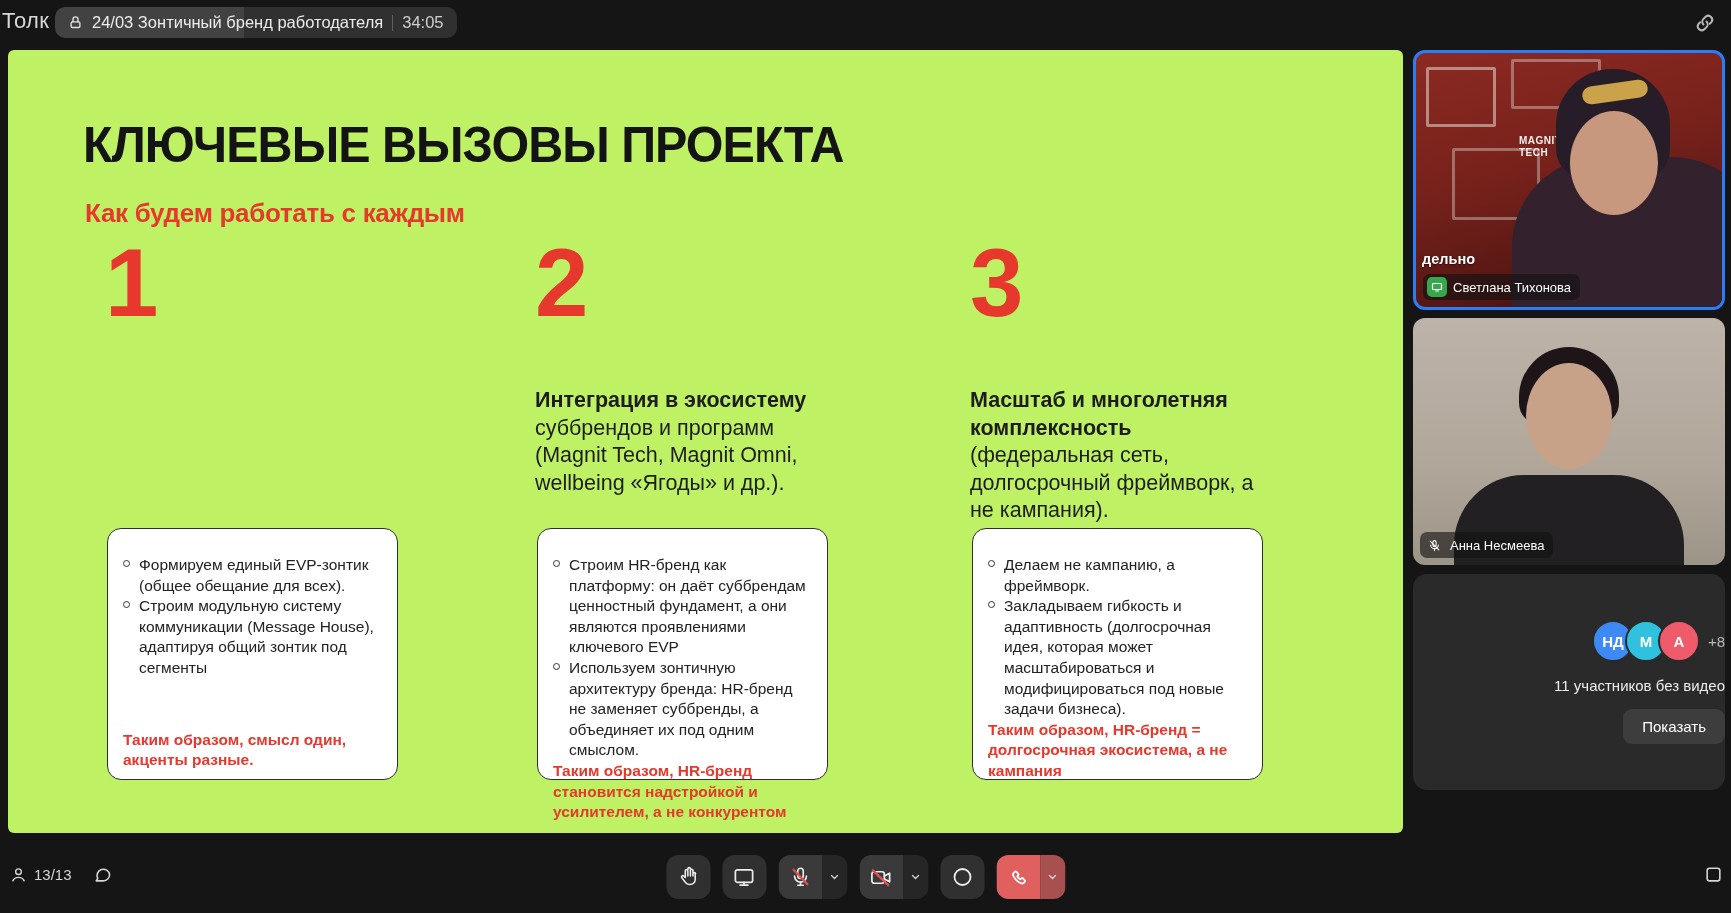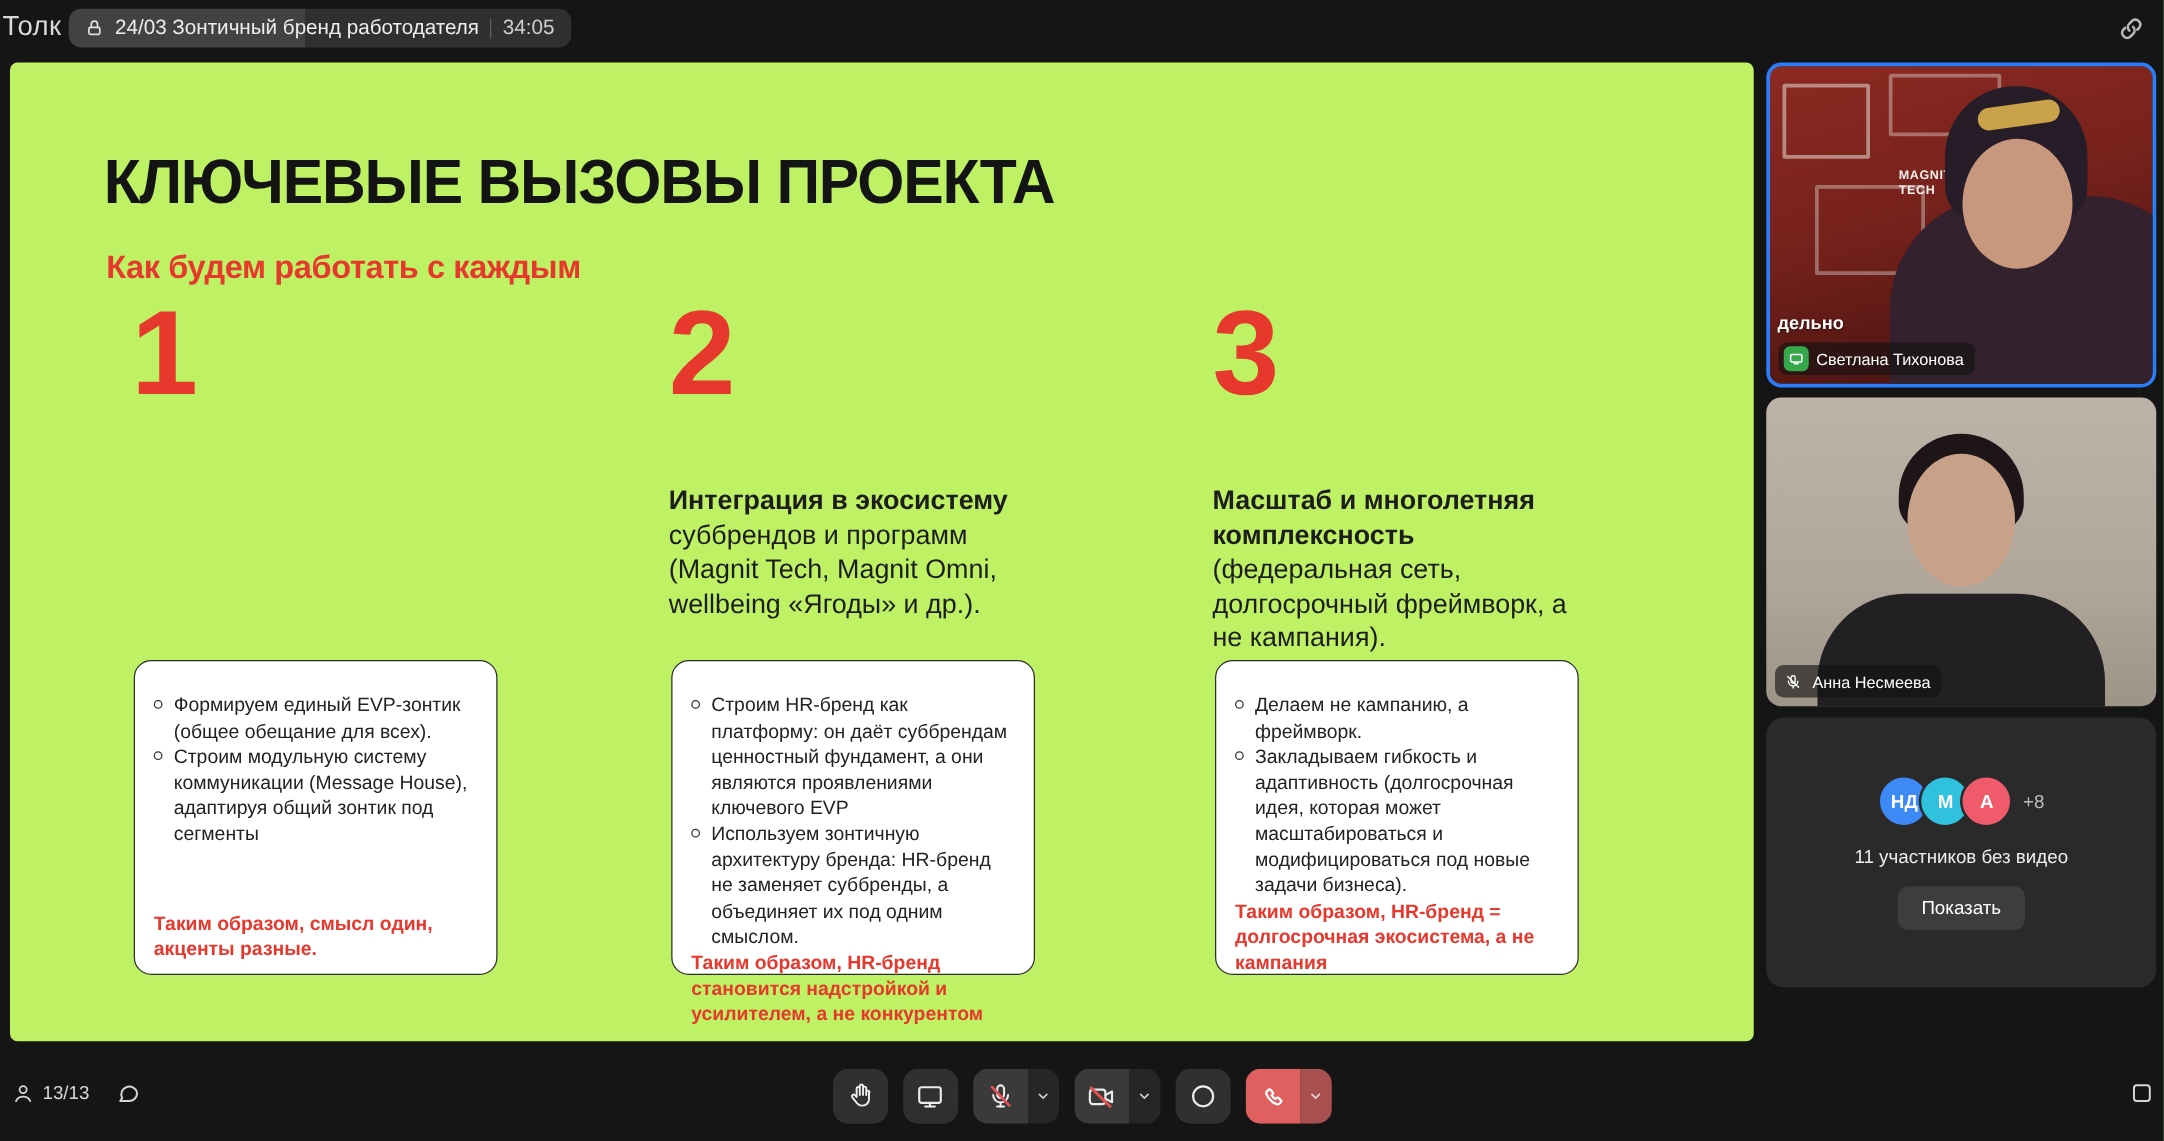--- a/index.html
+++ b/index.html
@@ -56,21 +56,21 @@
   .p2-hair { position:absolute; left:50%; transform:translateX(-50%); bottom:140px; width:100px; height:78px; background:#1d1517; border-radius:50px 50px 22px 22px; }
 
   .overlaytxt { position:absolute; left:6px; bottom:40px; color:#fff; font-size:14.5px; font-weight:700; text-shadow:0 1px 2px rgba(0,0,0,.6); }
   .namechip { position:absolute; left:7px; bottom:7px; display:flex; align-items:center; gap:6px;
     background:rgba(18,18,18,.62); border-radius:7px; padding:3px 9px 3px 4px; }
   .namechip .nm { color:#fff; font-size:13px; }
   .shareicon { width:20px; height:20px; background:#35a84c; border-radius:5px; display:flex; align-items:center; justify-content:center; }
   .micoffchip { width:20px; height:20px; border-radius:5px; display:flex; align-items:center; justify-content:center; }
 
   .panel { position:absolute; left:0; top:524px; width:312px; height:216px; background:#2a2a2a; border-radius:14px;
-    display:flex; flex-direction:column; align-items:center; justify-content:center; gap:15px; }
+    display:flex; flex-direction:column; align-items:flex-end; justify-content:center; gap:15px; }
   .avrow { display:flex; align-items:center; }
   .av { width:42px; height:42px; border-radius:50%; display:flex; align-items:center; justify-content:center;
     color:#fff; font-size:15px; font-weight:700; border:2.5px solid #2a2a2a; }
   .av + .av { margin-left:-9px; }
   .morecnt { margin-left:8px; color:#b9b9b9; font-size:15px; }
   .novid { color:#ededed; font-size:15px; }
   .showbtn { background:#3d3d3d; border:none; color:#fff; font-size:15px; font-family:inherit;
     border-radius:9px; padding:9px 19px; cursor:pointer; }
 
   

